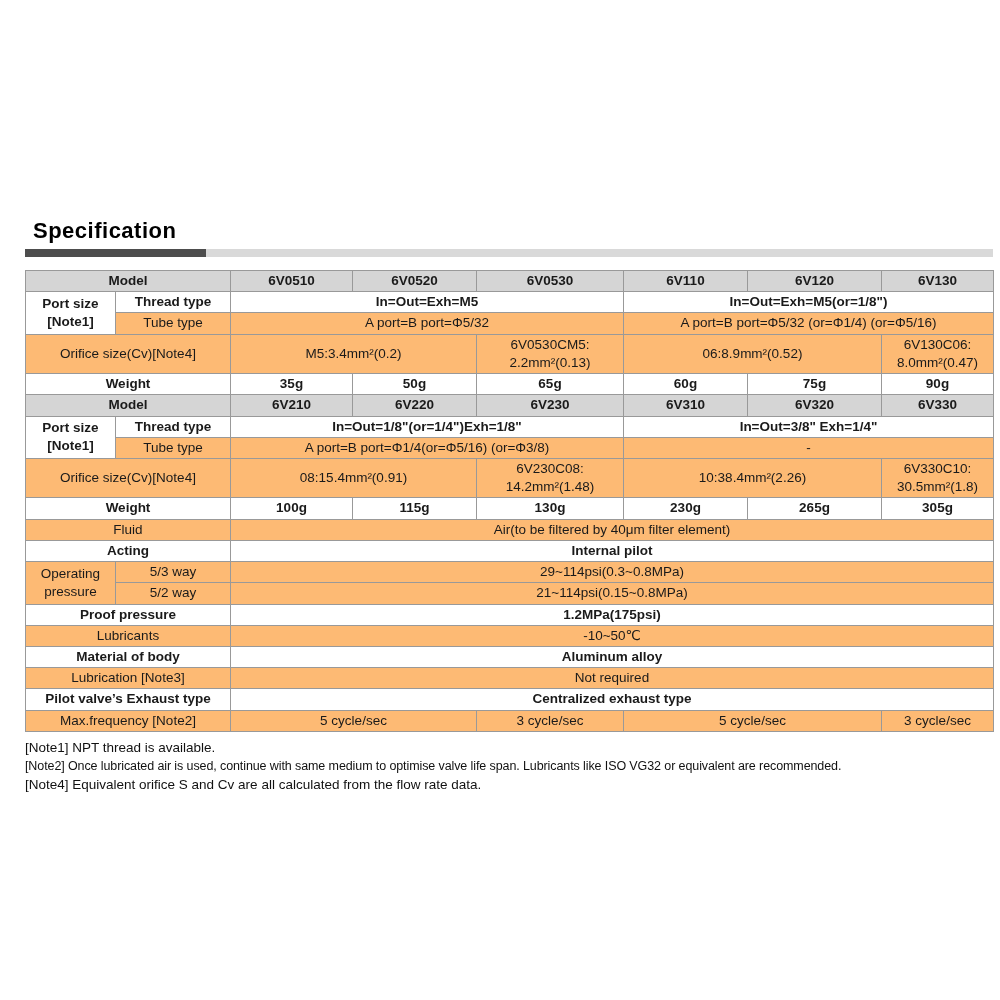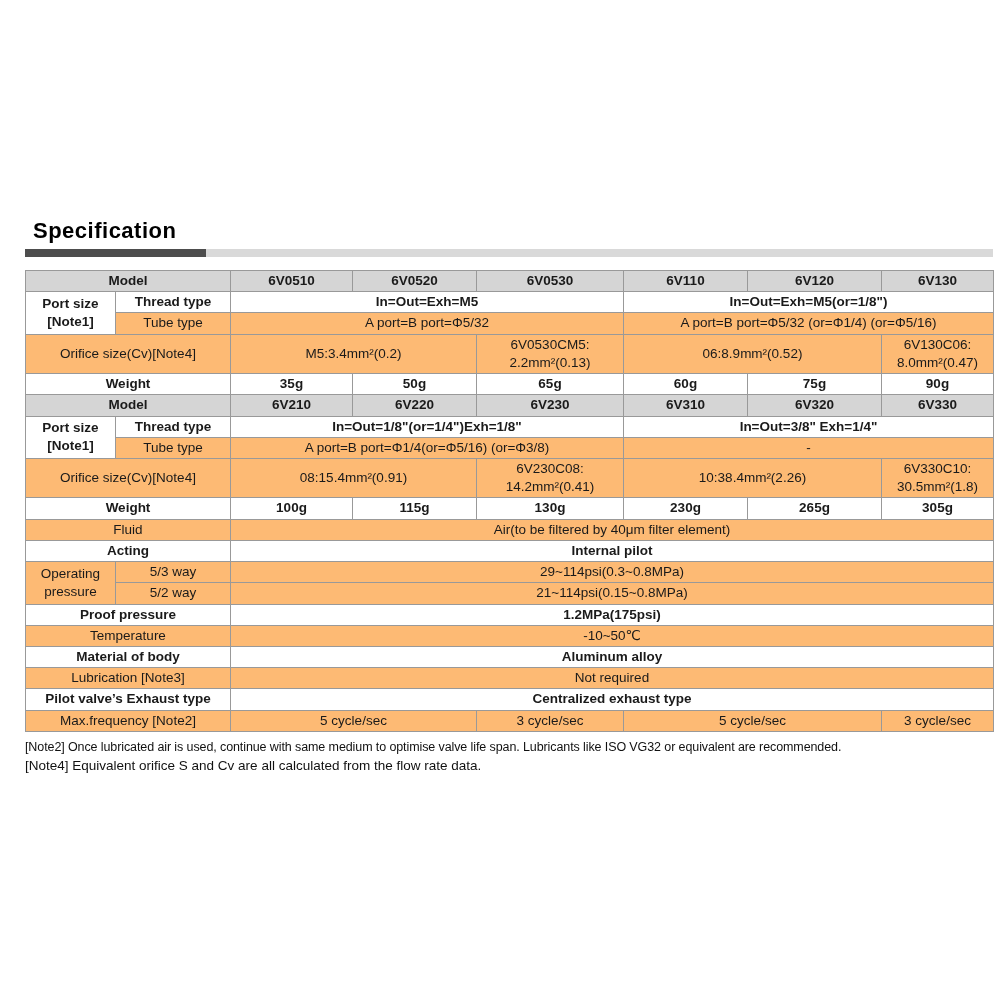--- a/index.html
+++ b/index.html
@@ -129,21 +129,21 @@
     </tr>
     <tr class="band">
       <td>Tube type</td>
       <td colspan="3">A port=B port=Φ1/4(or=Φ5/16) (or=Φ3/8)</td>
       <td colspan="3">-</td>
     </tr>
     <tr class="band">
       <td colspan="2" class="lbl">Orifice size(Cv)[Note4]</td>
       <td colspan="2">08:15.4mm²(0.91)</td>
       <td class="pre two-line">6V230C08:
-14.2mm²(0.41)</td>
+14.2mm²(1.48)</td>
       <td colspan="2">10:38.4mm²(2.26)</td>
       <td class="pre two-line">6V330C10:
 30.5mm²(1.8)</td>
     </tr>
     <tr class="plain">
       <td colspan="2" class="lbl">Weight</td>
       <td>100g</td>
       <td>115g</td>
       <td>130g</td>
       <td>230g</td>
@@ -167,21 +167,21 @@
     </tr>
     <tr class="band">
       <td class="lbl">5/2 way</td>
       <td colspan="6">21~114psi(0.15~0.8MPa)</td>
     </tr>
     <tr class="plain">
       <td colspan="2" class="lbl">Proof pressure</td>
       <td colspan="6">1.2MPa(175psi)</td>
     </tr>
     <tr class="band">
-      <td colspan="2" class="lbl">Temperature</td>
+      <td colspan="2" class="lbl">Lubricants</td>
       <td colspan="6">-10~50℃</td>
     </tr>
     <tr class="plain">
       <td colspan="2" class="lbl">Material of body</td>
       <td colspan="6">Aluminum alloy</td>
     </tr>
     <tr class="band">
       <td colspan="2" class="lbl">Lubrication [Note3]</td>
       <td colspan="6">Not required</td>
     </tr>
@@ -193,17 +193,18 @@
       <td colspan="2" class="lbl">Max.frequency [Note2]</td>
       <td colspan="2">5 cycle/sec</td>
       <td>3 cycle/sec</td>
       <td colspan="2">5 cycle/sec</td>
       <td>3 cycle/sec</td>
     </tr>
   </tbody>
     </table>
 
   <div class="notes">
+    <div class="note">[Note1]  NPT thread is available.</div>
     <div class="note condensed">[Note2]  Once lubricated air is used, continue with same medium to optimise valve life span. Lubricants like ISO VG32 or equivalent are recommended.</div>
     <div class="note">[Note4] Equivalent orifice S and Cv are all calculated from the flow rate data.</div>
   </div>
 
 </div>
 
 </body></html>

